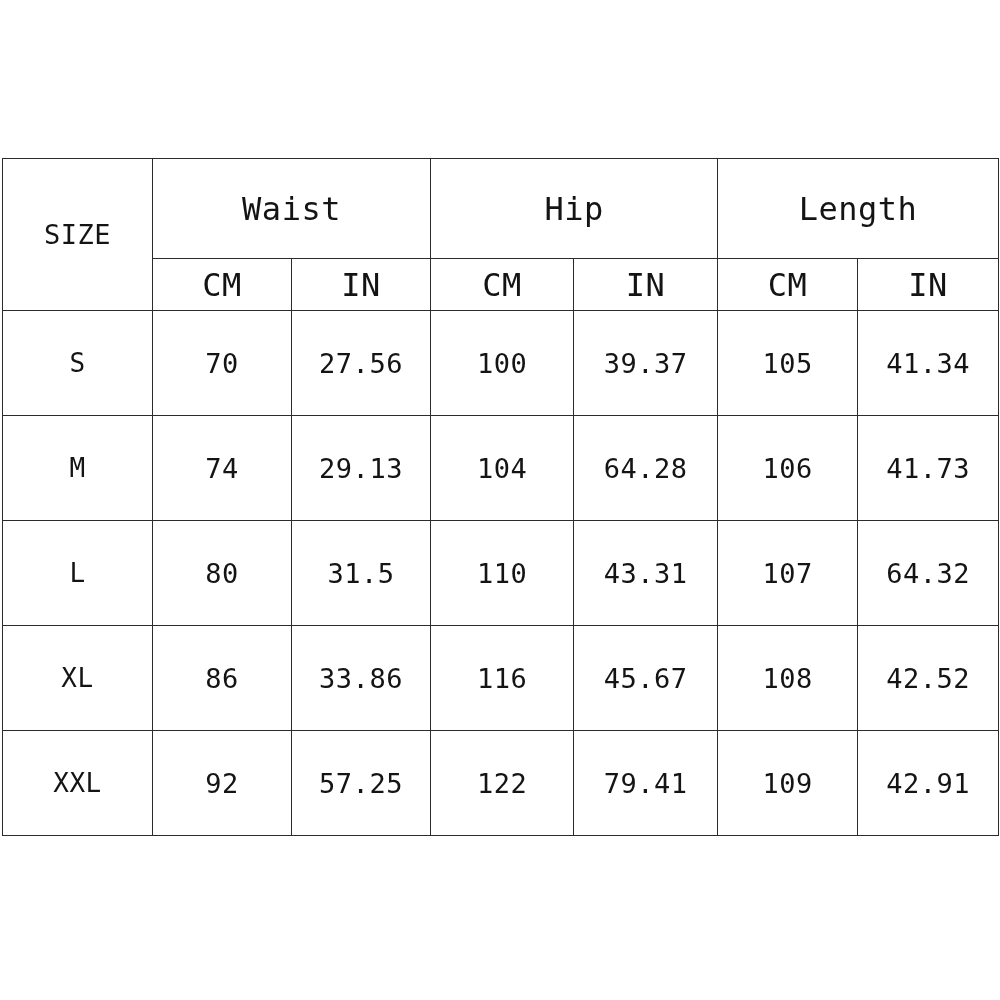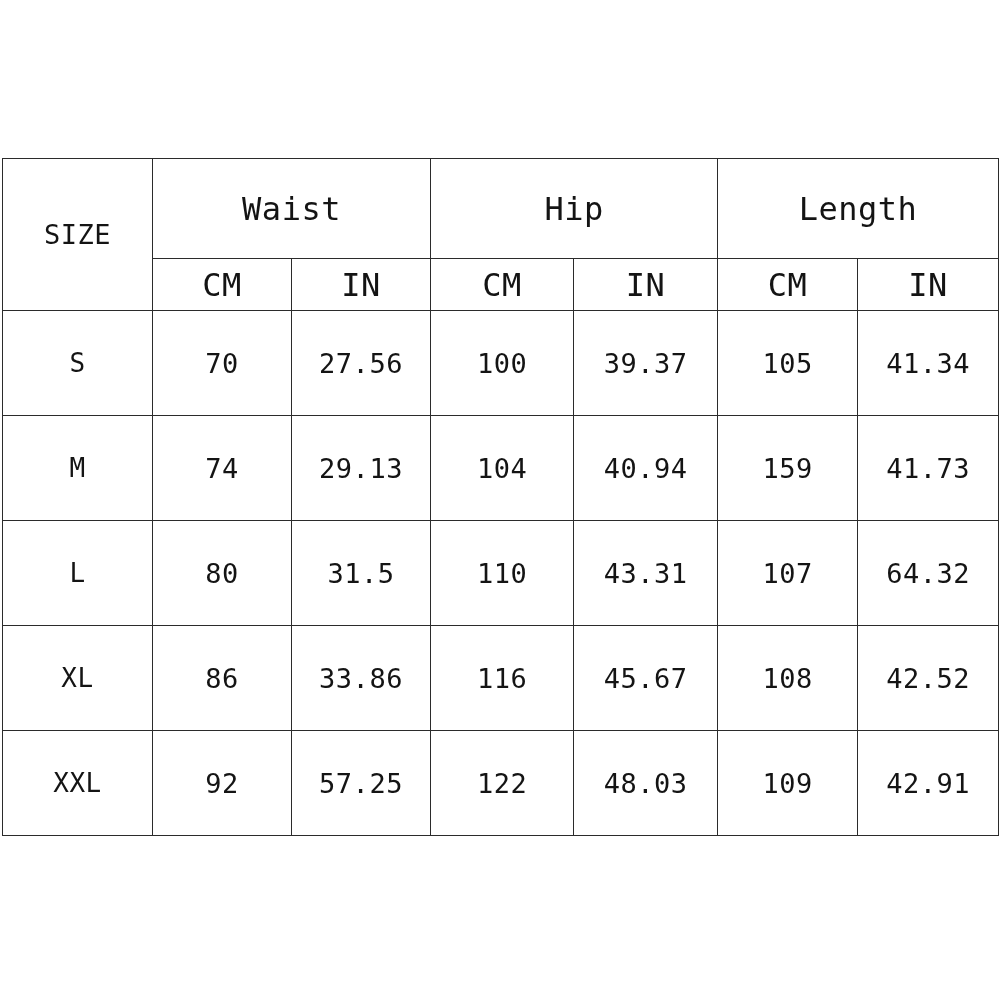--- a/index.html
+++ b/index.html
@@ -141,22 +141,22 @@
           <td class="val-cell cm-cell">100</td>
           <td class="val-cell in-cell">39.37</td>
           <td class="val-cell cm-cell">105</td>
           <td class="val-cell in-cell">41.34</td>
         </tr>
         <tr class="data-row">
           <td class="size-cell">M</td>
           <td class="val-cell cm-cell">74</td>
           <td class="val-cell in-cell">29.13</td>
           <td class="val-cell cm-cell">104</td>
-          <td class="val-cell in-cell">40.94</td>
-          <td class="val-cell cm-cell">159</td>
+          <td class="val-cell in-cell">64.28</td>
+          <td class="val-cell cm-cell">106</td>
           <td class="val-cell in-cell">41.73</td>
         </tr>
         <tr class="data-row">
           <td class="size-cell">L</td>
           <td class="val-cell cm-cell">80</td>
           <td class="val-cell in-cell">31.5</td>
           <td class="val-cell cm-cell">110</td>
           <td class="val-cell in-cell">43.31</td>
           <td class="val-cell cm-cell">107</td>
           <td class="val-cell in-cell">64.32</td>
@@ -168,21 +168,21 @@
           <td class="val-cell cm-cell">116</td>
           <td class="val-cell in-cell">45.67</td>
           <td class="val-cell cm-cell">108</td>
           <td class="val-cell in-cell">42.52</td>
         </tr>
         <tr class="data-row">
           <td class="size-cell">XXL</td>
           <td class="val-cell cm-cell">92</td>
           <td class="val-cell in-cell">57.25</td>
           <td class="val-cell cm-cell">122</td>
-          <td class="val-cell in-cell">48.03</td>
+          <td class="val-cell in-cell">79.41</td>
           <td class="val-cell cm-cell">109</td>
           <td class="val-cell in-cell">42.91</td>
         </tr>
       </tbody>
     </table>
   </div>
 
 </div>
 
 </body></html>

